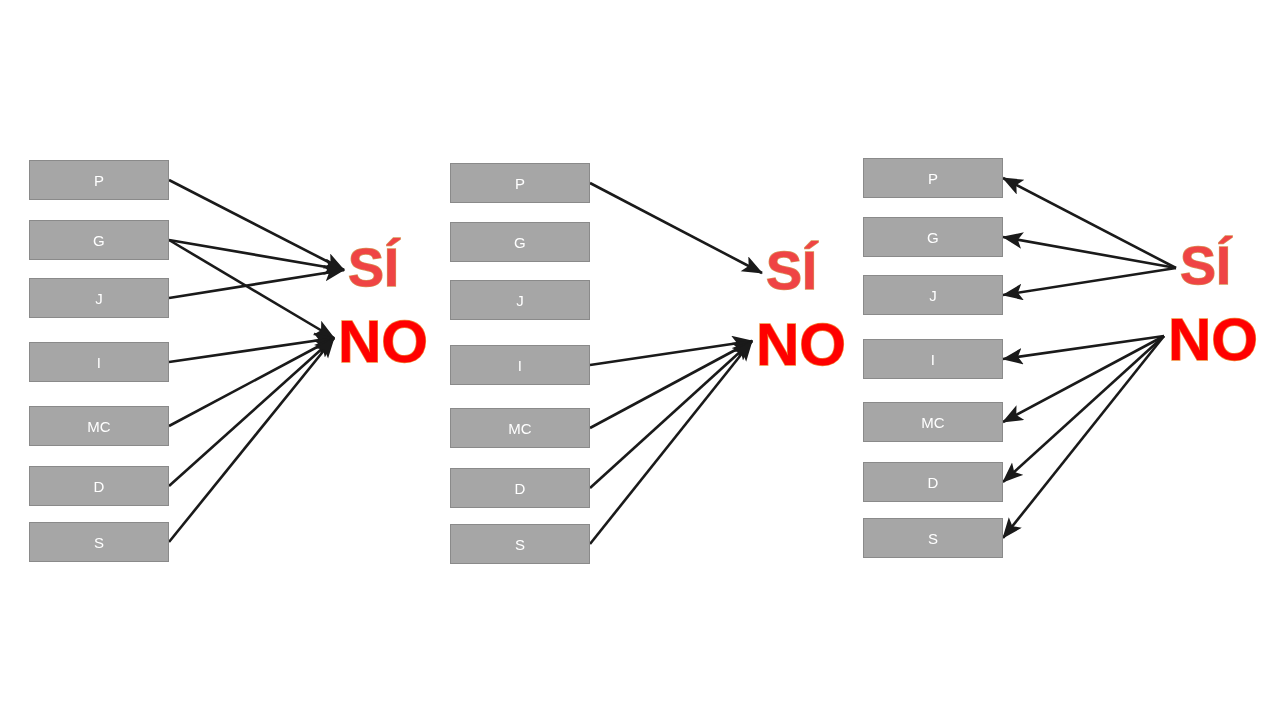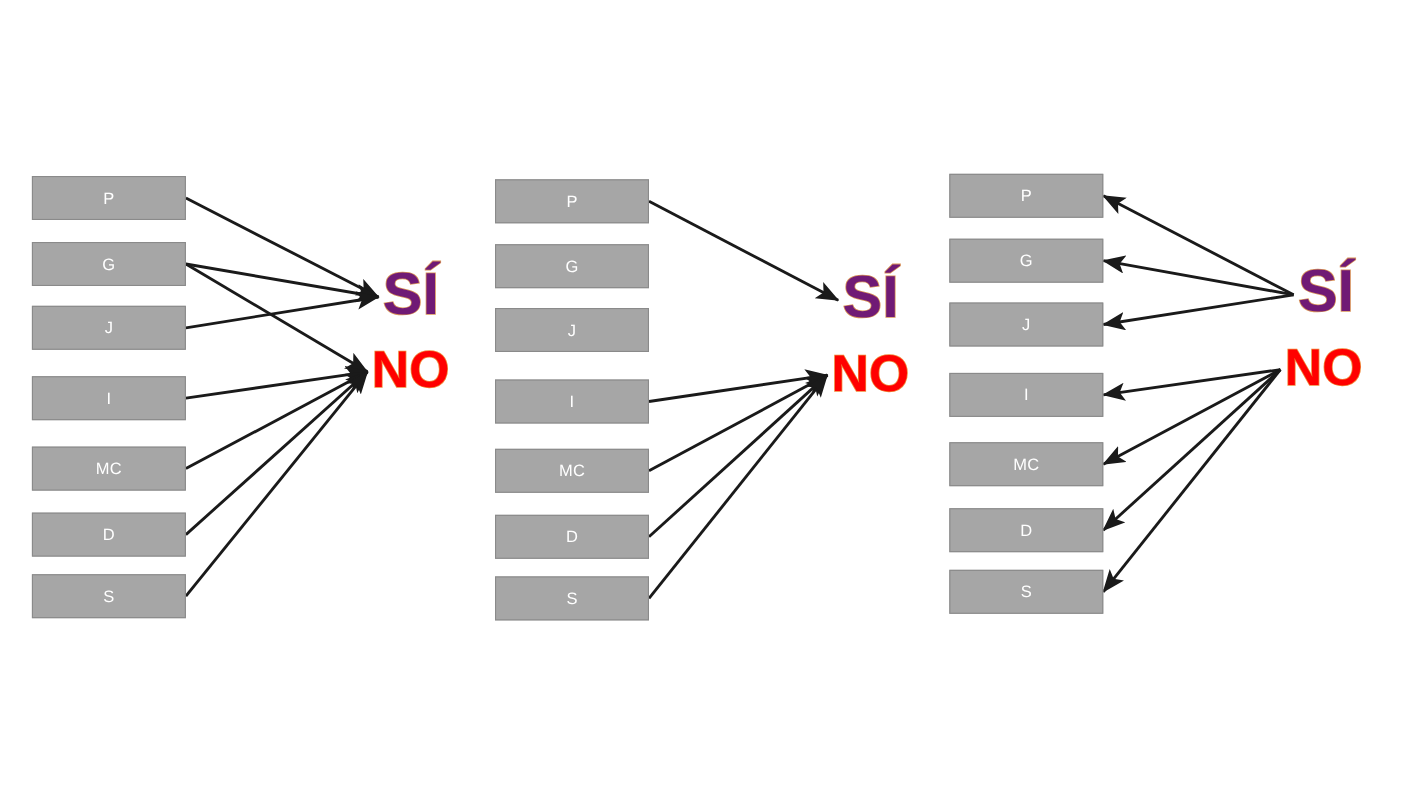--- a/index.html
+++ b/index.html
@@ -47,29 +47,29 @@
   .decision {
     position: absolute;
     font-family: "Liberation Sans", sans-serif;
     font-weight: bold;
     line-height: 1;
     white-space: nowrap;
     user-select: none;
   }
 
   .decision-yes {
-    color: #701a75;
+    color: #ef4444;
     font-size: 54px;
     -webkit-text-stroke: 1.4px #d9955a;
     paint-order: stroke fill;
   }
 
   .decision-no {
     color: #FF0000;
-    font-size: 47px;
+    font-size: 60px;
     -webkit-text-stroke: 1.4px #f08a3c;
     paint-order: stroke fill;
   }
 
   svg.edges {
     position: absolute;
     top: 0;
     left: 0;
     width: 1280px;
     height: 720px;

